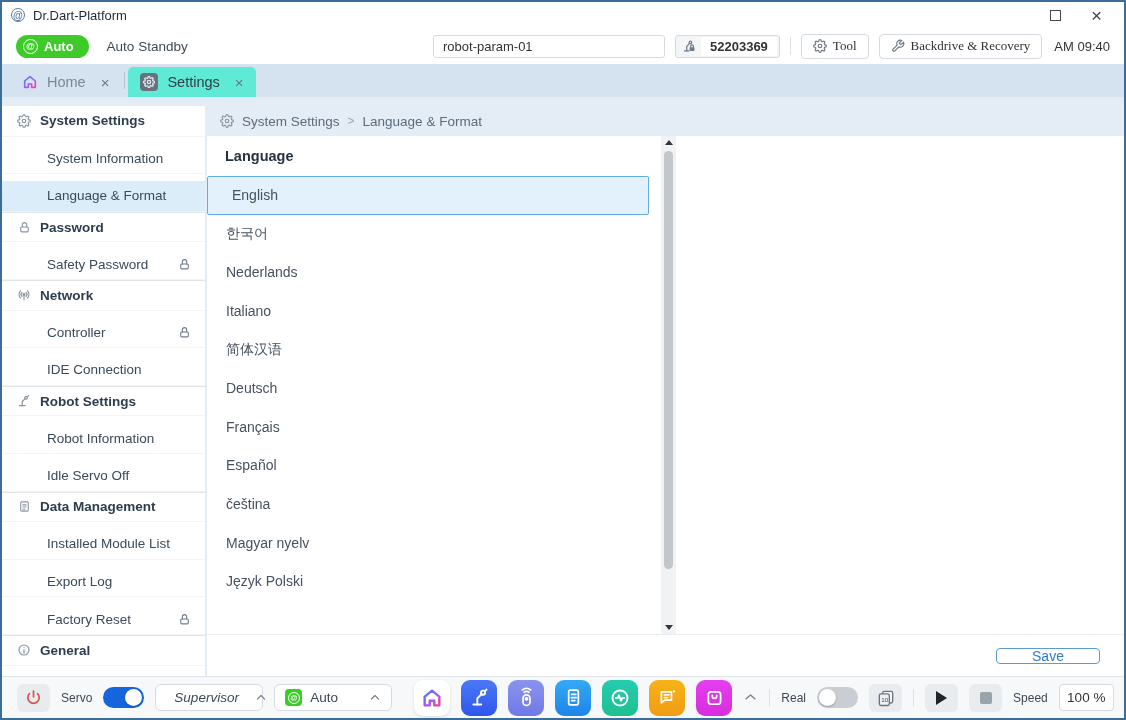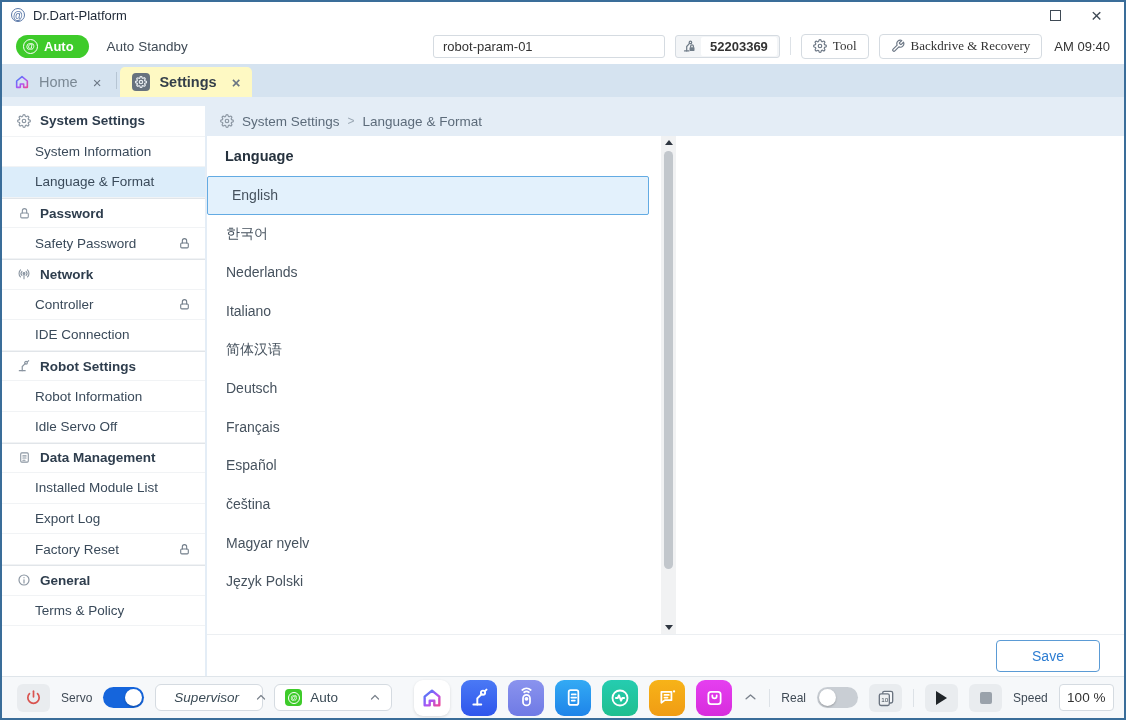--- a/index.html
+++ b/index.html
@@ -32,39 +32,39 @@
                   align-items:center; gap:4px; padding:0 2px 0 6px; }
   .serial-num { background:#fff; border-radius:2px; height:19px; display:flex; align-items:center; padding:0 9px;
                 font-size:13px; color:#333; font-weight:bold; }
   .vsep { width:1px; height:18px; background:#dde2e7; }
   .btn-chip { height:25px; border:1px solid #d5dbe1; border-radius:4px; background:#fff; display:flex;
               align-items:center; gap:6px; padding:0 11px; font-size:13px; color:#333;font-family:Liberation Serif, serif; }
   .chip-icon { color:#6b7684; display:flex; }
   .time-text { font-size:13px; color:#333; margin-left:2px; }
 
   
-  .tabbar { height:33px; background:#d5e3f0; display:flex; align-items:flex-end; flex:0 0 auto; }
+  .tabbar { height:33px; background:#d5e3f0; display:flex; align-items:flex-end; padding-left:8px; flex:0 0 auto; }
   .tab { height:30px; display:flex; align-items:center; gap:9px; padding:0 12px; font-size:14.5px; color:#7a8894;
          border-radius:5px 5px 0 0; }
-  .tab.active { background:#fef9c3; color:#333e49;font-weight:bold; }
+  .tab.active { background:#5eead4; color:#333e49; }
   .tab-close { font-size:15px; color:#6b7684; margin-left:6px; }
   .tab-sep { width:1px; height:17px; background:#b6c5d3; margin:0 3px; align-self:center; }
   .home-glyph { display:flex; }
   .settings-chip { width:18px; height:18px; border-radius:4px; background:#67727e; color:#e8ecf0;
                    display:flex; align-items:center; justify-content:center; }
 
   
   .content { flex:1 1 auto; display:flex; padding-top:9px; gap:2px; overflow:hidden; }
   .sidebar { width:203px; background:#fff; flex:0 0 auto; }
   .side-row { height:30.6px; display:flex; align-items:center; padding:0 14px 0 15px; font-size:13.5px;
               color:#3a4a5a; border-bottom:1px solid #f1f3f5; }
   .side-section { font-weight:bold; color:#2e3d4d; border-top:1px solid #e1e5e9; }
   .side-section:first-child { border-top:none; }
   .s-icon { color:#8a95a1; display:flex; margin-right:9px; width:14px; justify-content:center; }
-  .side-item { padding-left:33px; }
+  .side-item { padding-left:45px;margin-top:7px; }
   .side-item.selected { background:#dcedfa; }
   .side-lock { margin-left:auto; color:#717d89; display:flex; }
 
   .main { flex:1 1 auto; display:flex; flex-direction:column; overflow:hidden; }
   .breadcrumb { height:30px; display:flex; align-items:center; gap:8px; padding:0 13px; font-size:13.5px; color:#5c6b7a; }
   .crumb-icon { color:#8a95a1; display:flex; }
   .crumb-sep { color:#9aa7b3; font-size:12px; }
   .panel { flex:1; background:#fff; display:flex; flex-direction:column; overflow:hidden; }
   .list-region { height:498px; display:flex; overflow:hidden; flex:0 0 auto;gap:12px; }
   .list-col { width:442px; display:flex; flex-direction:column; flex:0 0 auto; }
@@ -74,21 +74,21 @@
                color:#46525e; border:1px solid transparent; }
   .lang-item.selected { background:#e3f1fc; border:1px solid #63abe3; border-radius:2px;padding-left:24px; }
   .scrollbar { width:15px; background:#f1f2f3; display:flex; flex-direction:column; align-items:center; flex:0 0 auto; }
   .scroll-btn { height:13px; display:flex; align-items:center; justify-content:center; flex:0 0 auto; }
   .tri-up { width:0; height:0; border-left:4px solid transparent; border-right:4px solid transparent; border-bottom:5px solid #2f3640; }
   .tri-down { width:0; height:0; border-left:4px solid transparent; border-right:4px solid transparent; border-top:5px solid #2f3640; }
   .scroll-thumb { width:9px; border-radius:4.5px; background:#c2c7cc; height:418px; margin-top:2px; flex:0 0 auto; }
   .scroll-fill { flex:1; }
   .panel-footer { flex:1; border-top:1px solid #eceff2; display:flex; align-items:center; justify-content:flex-end;
                   padding-right:24px; }
-  .save-btn { width:104px; height:32px; border:1px solid #5b9bd5; border-radius:4px; background:#fff; color:#2d7dd2;
+  .save-btn { width:104px; height:16px; border:1px solid #5b9bd5; border-radius:4px; background:#fff; color:#2d7dd2;
               font-size:14px; display:flex; align-items:center; justify-content:center; }
 
   
   .bottombar { height:42px; background:#f6f8fa; border-top:1px solid #dfe5ea; display:flex; align-items:center;
                padding:0 15px; gap:11px; flex:0 0 auto; }
   .icon-btn { width:33px; height:28px; background:#e9ecef; border-radius:6px; display:flex; align-items:center;
               justify-content:center; flex:0 0 auto; }
   .bb-label { font-size:12px; color:#3f4a55; }
   .toggle { width:41px; height:21px; border-radius:11px; position:relative; flex:0 0 auto; }
   .toggle .knob { width:17px; height:17px; border-radius:50%; background:#fff; position:absolute; top:2px;

